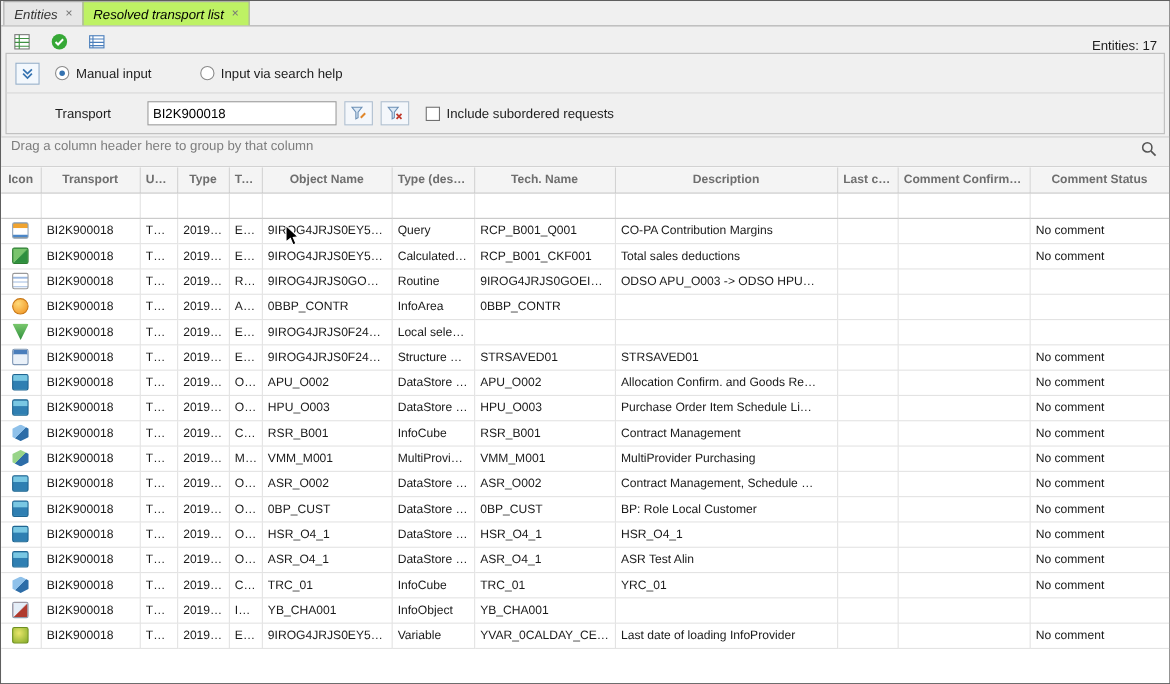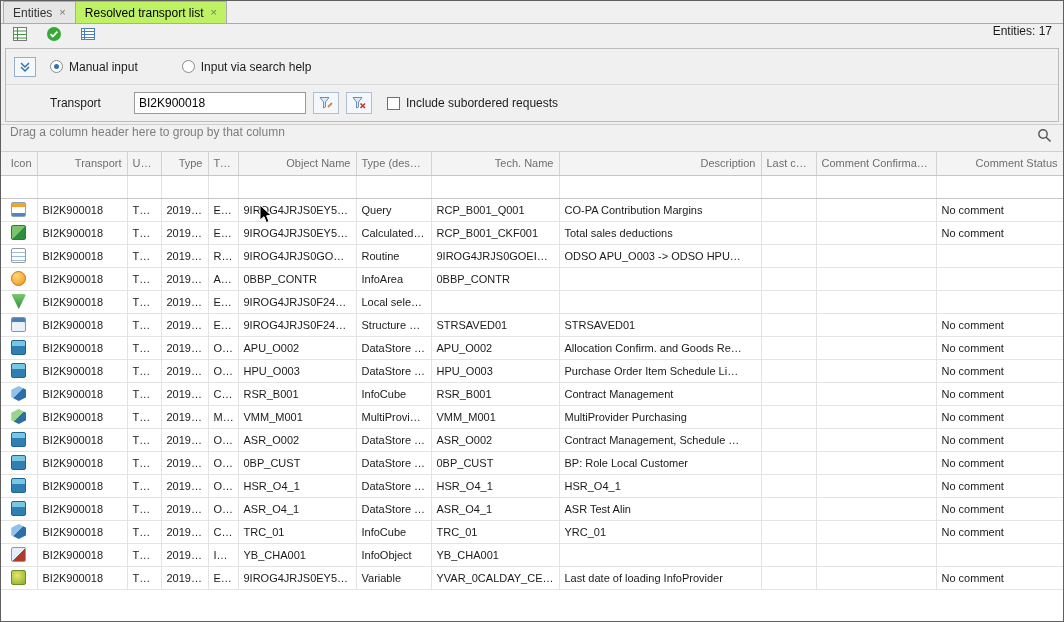--- a/index.html
+++ b/index.html
@@ -1,26 +1,26 @@
 <!DOCTYPE html>
 <html style="--accent: #3472b0; --green: #36a836;"><head>
 <meta charset="utf-8">
 <style>
   * { margin:0; padding:0; box-sizing:border-box; }
   html,body { width:1064px; height:622px; font-family:"Liberation Sans",sans-serif; background:#fff; }
   .window { width:1064px; height:622px; border:1px solid #5f5f5f; background:#f0f0f0; position:relative; overflow:hidden; display:flex; flex-direction:column; }
 
   
   .tabbar { height:23px; background:#f0f0f0; border-bottom:1px solid #ababab; display:flex; align-items:flex-end; padding-left:2px; flex:none; }
-  .tab { display:flex; align-items:center; gap:7px; padding:0 9px; font-size:12px; height:22px; border:1px solid #ababab; border-bottom:none; background:#e6e6e6; color:#333; cursor:default; margin-right:-1px; }
+  .tab { display:flex; align-items:center; gap:7px; padding:0 9px; font-size:12px; height:22px; border:1px solid #ababab; border-bottom:none; background:#e6e6e6; color:#333; cursor:default; margin-right:-1px;font-style:italic; }
   .tab.active { background:#bef264; color:#000; }
   .tab-close { font-size:11px; color:#777; line-height:1; }
 
   
-  .toolbar { height:24px; display:flex; align-items:flex-start; padding:0 9px; gap:14px; flex:none; }
+  .toolbar { height:24px; display:flex; align-items:flex-end; padding:0 9px; gap:14px; flex:none; }
   .tool-btn { width:20px; height:20px; display:flex; align-items:center; justify-content:center; background:transparent; border:none; }
   .entities-count { margin-left:auto; font-size:12px; color:#1c1c1c; padding-right:2px; }
 
   
   .panel { margin:0 4px; border:1px solid #bcbcbc; background:#f0f0f0; flex:none; }
   .panel-row { display:flex; align-items:center; }
   .row1 { height:36px; border-bottom:1px solid #d8d8d8; padding:0 8px; }
   .row2 { height:36px; padding-left:44px; }
   .chev-btn { width:22px; height:20px; border:1px solid #97afc8; background:#f3f8fd; display:flex; align-items:center; justify-content:center; }
   .radio { display:flex; gap:6px; font-size:12px; color:#1c1c1c; }
@@ -35,21 +35,21 @@
   .chk { display:flex; align-items:center; gap:6px; margin-left:15px; font-size:12px; color:#1c1c1c; }
   .chk-box { width:13px; height:13px; border:1px solid #707070; background:#fff; display:inline-block; }
 
   
   .groupby { margin-top:2px; height:28px; background:#f1f1f1; border-top:1px solid #cfcfcf; border-bottom:1px solid #cfcfcf; display:flex; align-items:flex-start; padding:0 9px; color:#7d7d7d; font-size:12px; flex:none; }
   .search-btn { margin-left:auto; width:20px; height:20px; display:flex; align-items:center; justify-content:center; background:transparent; border:none; }
 
   
   .grid-area { flex:1; background:#fff; overflow:hidden; }
   table { border-collapse:collapse; table-layout:fixed; width:1062px; font-size:11px; }
-  th { background:#f4f4f4; color:#6e6e6e; font-weight:normal; text-align:right; padding:0 5px; border-right:1px solid #d2d2d2; border-bottom:1px solid #c6c6c6; height:23px; white-space:nowrap; overflow:hidden; text-overflow:ellipsis; }
+  th { background:#f4f4f4; color:#6e6e6e; font-weight:bold; text-align:center; padding:0 5px; border-right:1px solid #d2d2d2; border-bottom:1px solid #c6c6c6; height:23px; white-space:nowrap; overflow:hidden; text-overflow:ellipsis; }
   td { padding:0 5px; border-right:1px solid #e3e3e3; border-bottom:1px solid #e3e3e3; height:23px; white-space:nowrap; overflow:hidden; text-overflow:ellipsis; color:#1a1a1a; background:#fff; }
   .filter-row td { border-bottom:1px solid #c6c6c6; }
   td.icon-cell { text-align:center; padding:0; }
 
   
   .ri { display:inline-block; width:15px; height:15px; vertical-align:middle; border-radius:2px; }
   .ic-query { background:linear-gradient(180deg,#f0a32f 0 4px,#ffffff 4px 10px,#4a86c8 10px 15px); border:1px solid #8fa3b8; }
   .ic-calculated-key-figure { background:linear-gradient(135deg,#79c46d 0 50%,#2e8f3e 50%); border:1px solid #2e7d32; }
   .ic-routine { background:repeating-linear-gradient(180deg,#ffffff 0 3px,#9bb8e0 3px 4px); border:1px solid #9a9a9a; }
   .ic-infoarea { background:radial-gradient(circle at 35% 30%,#ffd978,#ef8f1c); border:1px solid #c87613; border-radius:50%; }

